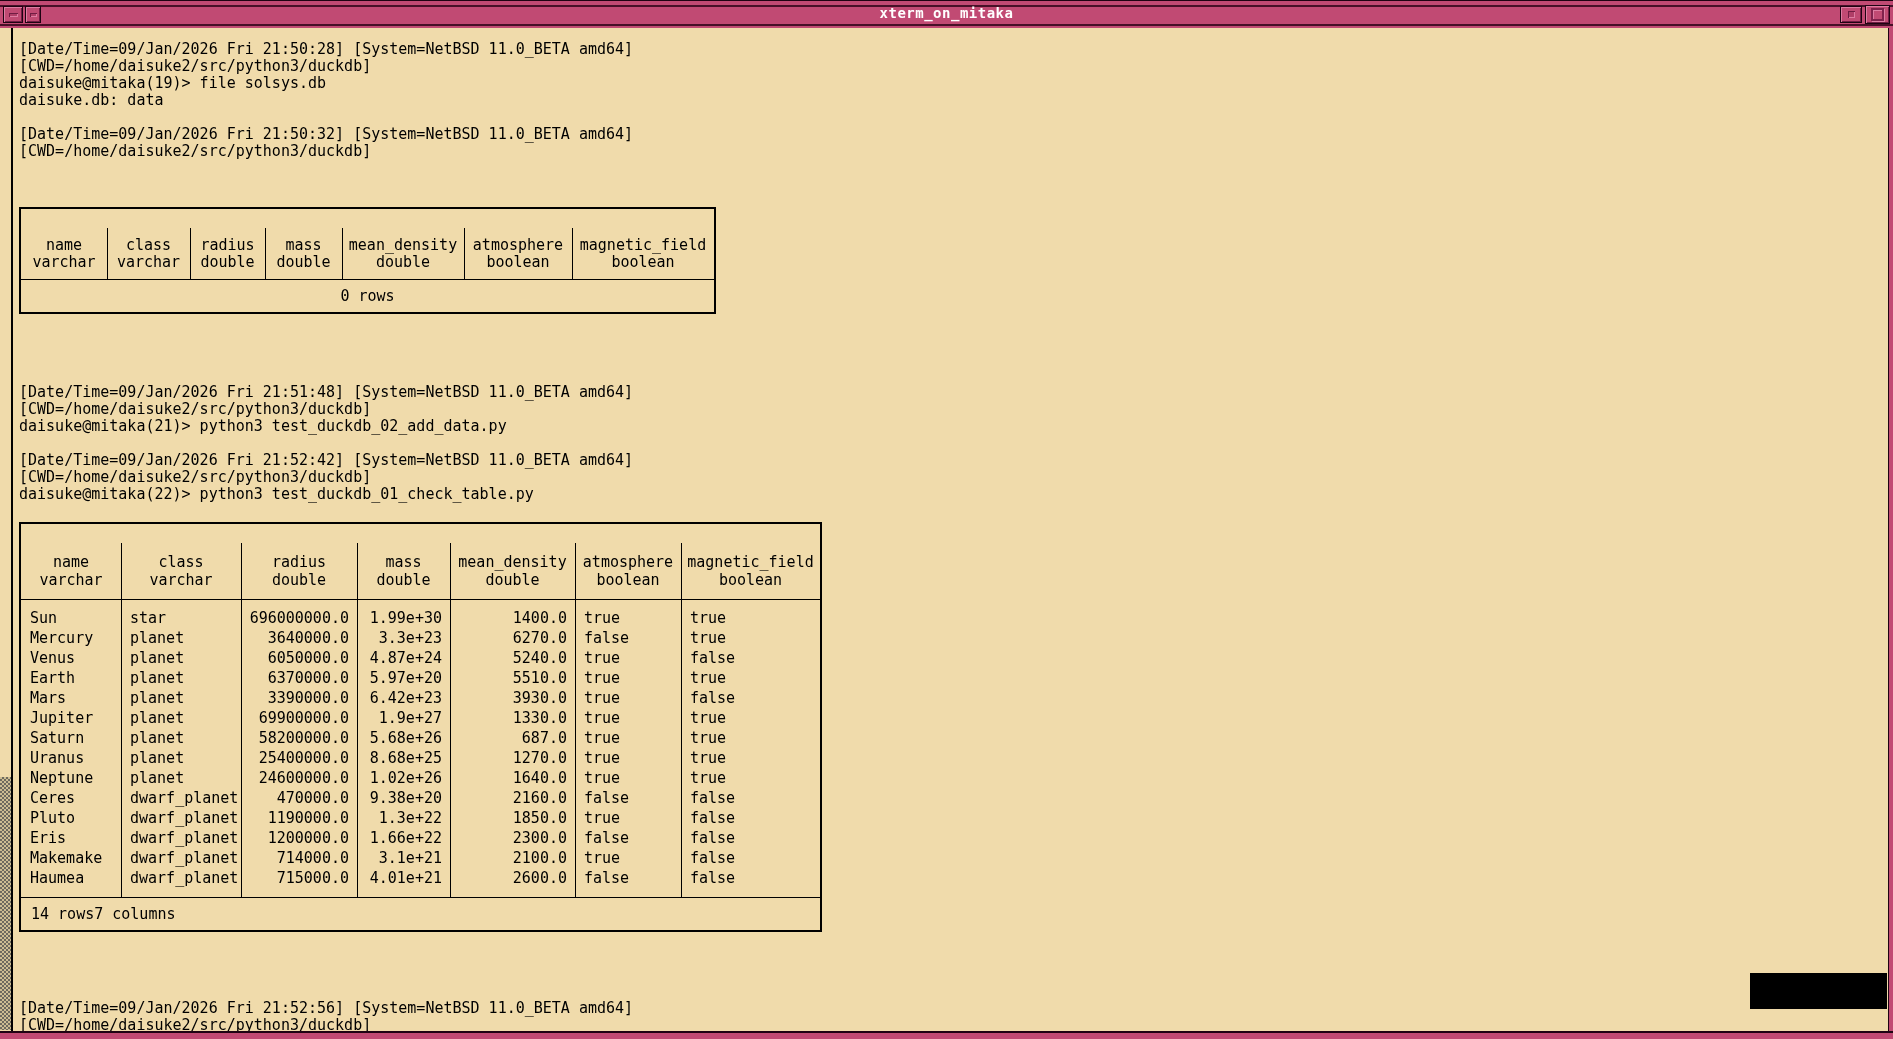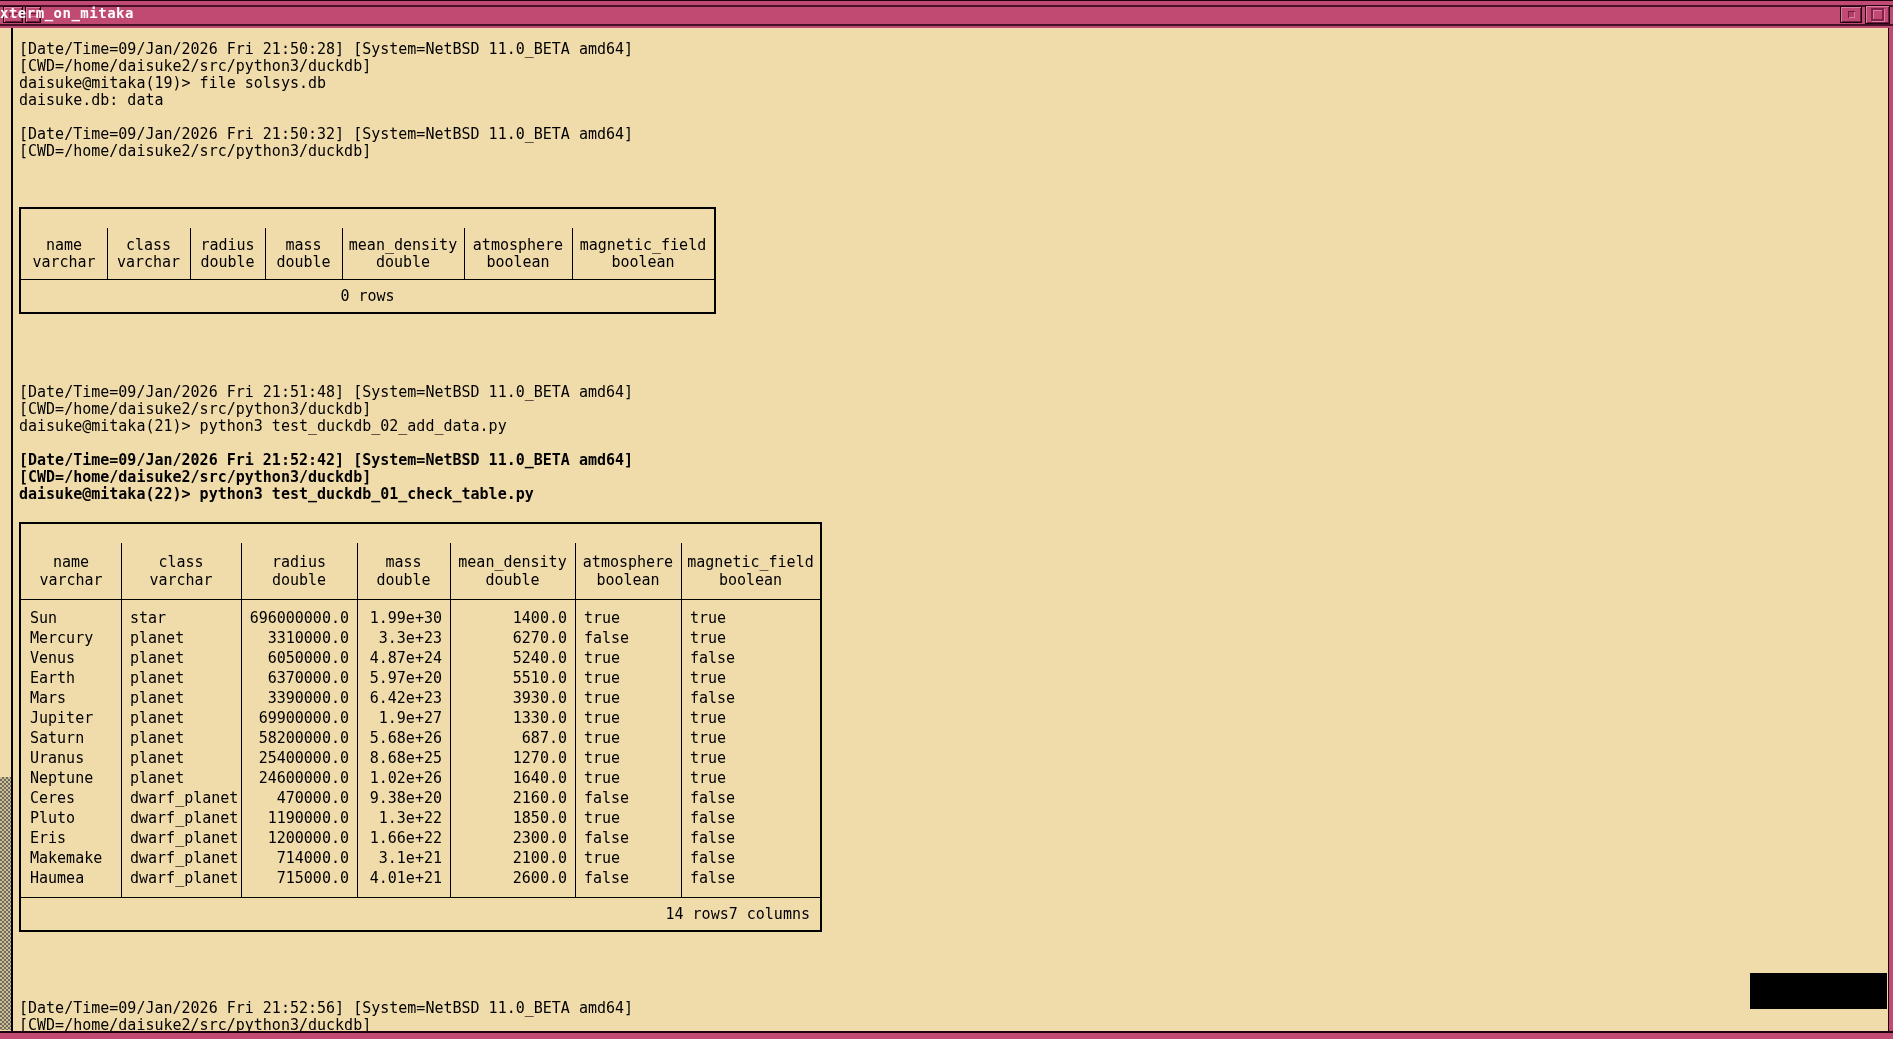--- a/index.html
+++ b/index.html
@@ -5,21 +5,21 @@
   html,body{margin:0;padding:0;width:1893px;height:1039px;overflow:hidden;
     font-family:"DejaVu Sans Mono","Liberation Mono",monospace;}
   .window{position:relative;width:1893px;height:1039px;background:#f0dbab;
     outline:1px solid #1f0312;overflow:hidden;}
 
   
   .titlebar{position:absolute;left:0;top:0;width:100%;height:28px;
     background:linear-gradient(180deg,#1f0312 0 1px,#c14a73 1px 5px,#471027 5px 7px,
       #c14a73 7px 24px,#471027 24px 26px,#c14a73 26px 28px);}
   .title{position:absolute;left:0;right:0;top:0;height:28px;line-height:27px;
-    color:#fff;font-size:14px;font-weight:bold;letter-spacing:.5px;}
+    text-align:center;color:#fff;font-size:14px;font-weight:bold;letter-spacing:.5px;}
   .tbtn{position:absolute;top:6px;height:17px;background:#c14a73;border:1px solid #1f0312;
     box-shadow:inset 1px 1px 0 #de7da2,inset -1px -1px 0 #701d43;
     display:flex;align-items:center;justify-content:center;box-sizing:border-box;}
   .b-l1{left:3px;width:20px;}
   .b-l2{left:25px;width:16px;}
   .b-r1{right:31px;width:22px;}
   .b-r2{right:3px;width:25px;height:19px;top:5px;}
   .gdash{width:9px;height:4px;background:#b03e67;
     box-shadow:inset 1px 1px 0 #701d43,inset -1px -1px 0 #de7da2;}
   .gdash.small{width:7px;}
@@ -41,21 +41,21 @@
   .frame-bottom{position:absolute;left:0;right:0;bottom:0;height:8px;
     background:#c14a73;border-top:2px solid #1f0312;box-sizing:border-box;}
 
   
   .content{position:absolute;left:13px;top:28px;right:5px;bottom:8px;
     padding:13px 0 0 6px;color:#000;font-size:15px;overflow:hidden;border-radius:9px;}
   .tline{height:17px;line-height:17px;white-space:pre;}
   #blk2{margin-top:17px;}
   #tbl1{margin-top:47px;}
   #blk3{margin-top:70px;}
-  #blk4{margin-top:17px;font-weight:bold;}
+  #blk4{margin-top:17px;}
   #tbl2{margin-top:19px;}
   #blk5{margin-top:68px;}
   .promptline{height:17px;line-height:17px;white-space:pre;}
   .cursor{display:inline-block;width:9px;height:15px;background:#000;vertical-align:-2px;}
   .blackbox{position:absolute;left:1737px;top:945px;width:137px;height:36px;background:#000;}
 
   
   .dtable{border:2px solid #000;box-sizing:border-box;}
   .t1{width:697px;}
   .t2{width:803px;}
@@ -70,21 +70,21 @@
   .t2 .hcell div{line-height:18px;height:18px;}
   .tbody{padding:8px 0 9px;}
   .trow{display:flex;height:20px;line-height:20px;}
   .trow>div{white-space:pre;box-sizing:border-box;}
   .trow>div:nth-of-type(1),.trow>div:nth-of-type(2),
   .trow>div:nth-of-type(6),.trow>div:nth-of-type(7){padding-left:9px;}
   .trow>div:nth-of-type(3),.trow>div:nth-of-type(4),
   .trow>div:nth-of-type(5){text-align:right;padding-right:8px;}
   .tfoot{height:32px;line-height:32px;}
   .tfoot.center{text-align:center;}
-  .tfoot.spread{display:flex;justify-content:flex-end;padding:0 10px;}
+  .tfoot.spread{display:flex;justify-content:flex-start;padding:0 10px;}
 
   
   .t1 .thead>div:nth-of-type(1){width:86px}
   .t1 .thead>div:nth-of-type(2){width:83px}
   .t1 .thead>div:nth-of-type(3){width:75px}
   .t1 .thead>div:nth-of-type(4){width:77px}
   .t1 .thead>div:nth-of-type(5){width:122px}
   .t1 .thead>div:nth-of-type(6){width:108px}
   .t1 .thead>div:nth-of-type(7){width:142px}
   .t1 .s1{left:86px}.t1 .s2{left:169px}.t1 .s3{left:244px}
@@ -258,21 +258,21 @@
               <div>696000000.0</div>
               <div>1.99e+30</div>
               <div>1400.0</div>
               <div>true</div>
               <div>true</div>
             </div>
 
             <div class="trow">
               <div>Mercury</div>
               <div>planet</div>
-              <div>3310000.0</div>
+              <div>3640000.0</div>
               <div>3.3e+23</div>
               <div>6270.0</div>
               <div>false</div>
               <div>true</div>
             </div>
 
             <div class="trow">
               <div>Venus</div>
               <div>planet</div>
               <div>6050000.0</div>

